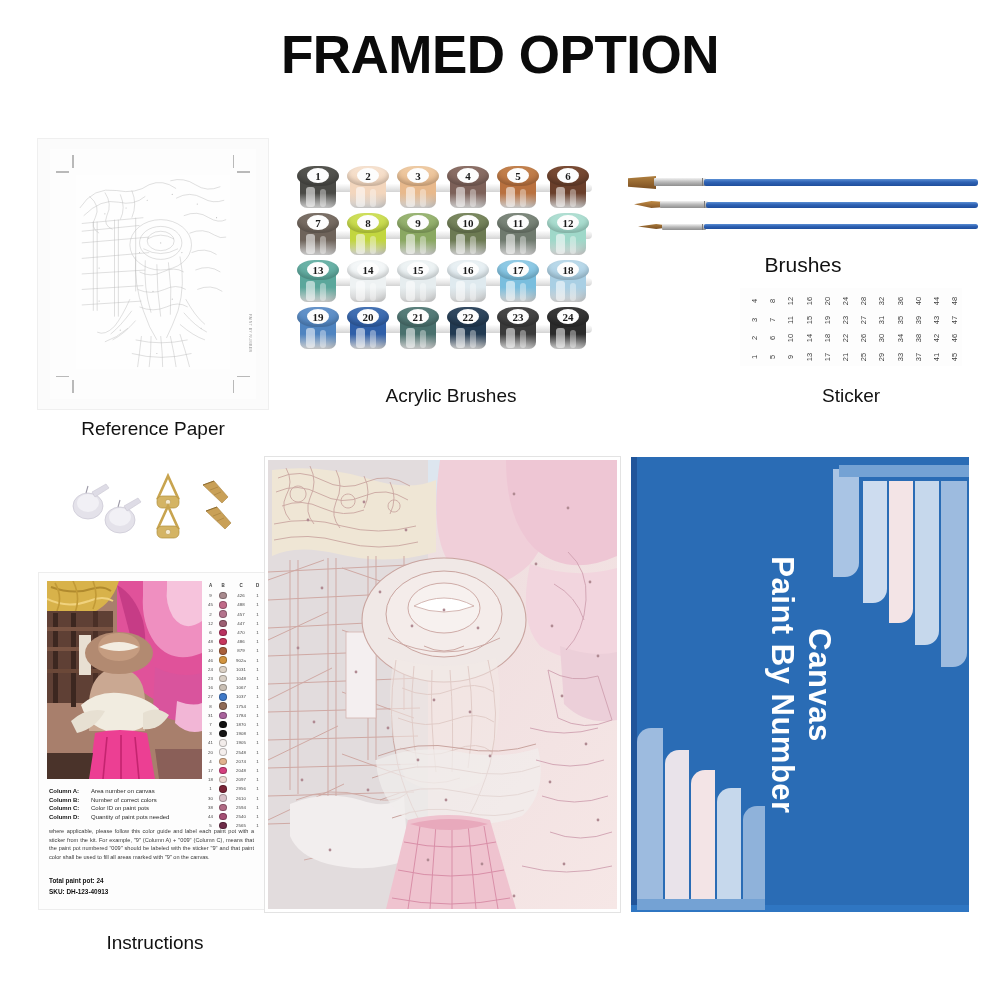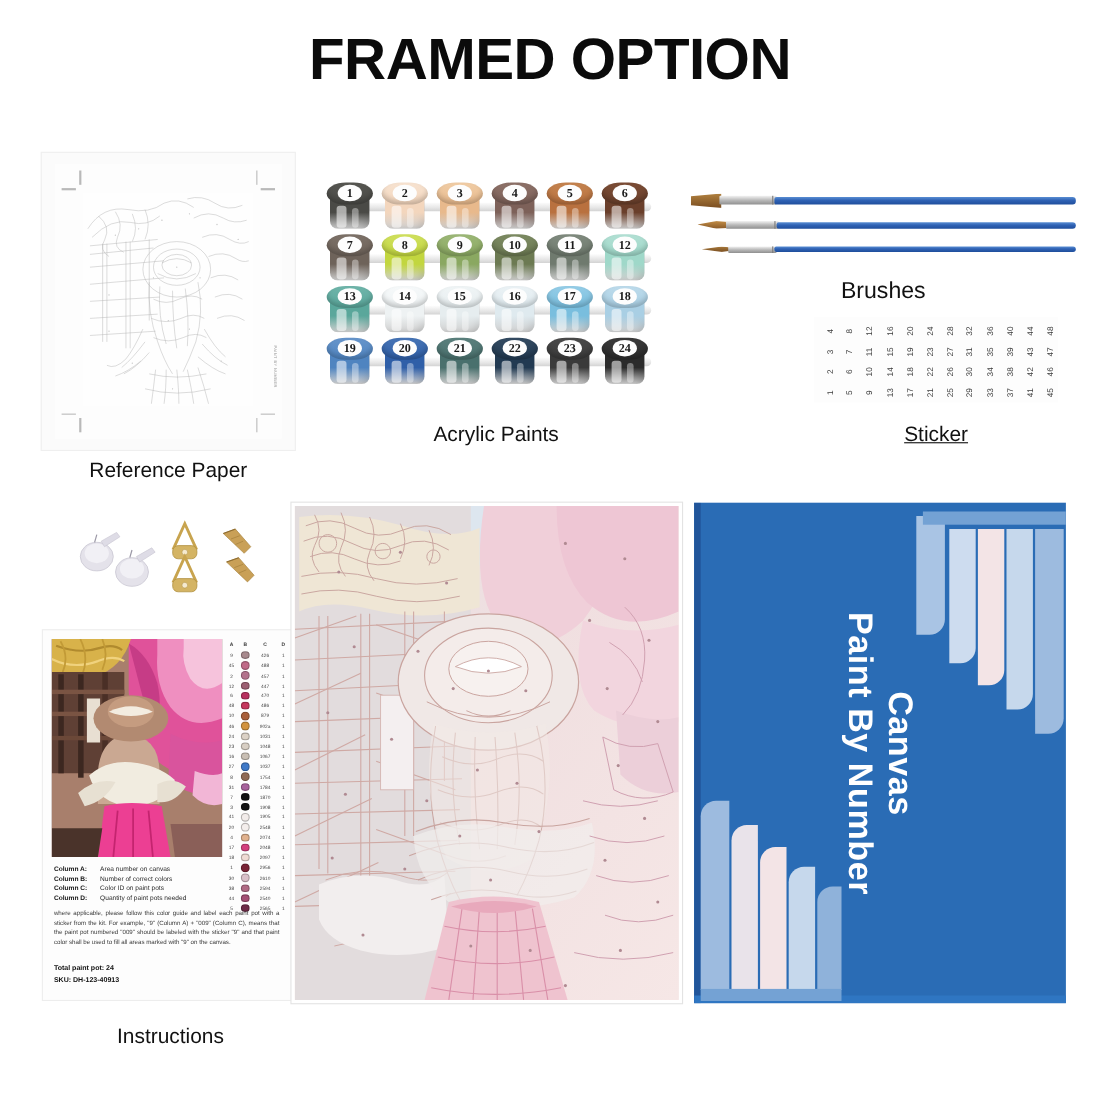--- a/index.html
+++ b/index.html
@@ -127,21 +127,21 @@
   .stk-col {
     position: absolute; top: 0; width: 16px; height: 78px;
   }
   .stk-num {
     position: absolute; width: 16px; height: 18px;
     display: flex; align-items: center; justify-content: center;
     font-size: 7.5px; color: #3d3d3d;
     transform: rotate(-90deg); transform-origin: center center;
     font-family: "Liberation Sans", sans-serif;
   }
-  #cap-sticker { left: 740px; top: 385px; width: 222px; text-decoration: underline; }
+  #cap-sticker { left: 740px; top: 385px; width: 222px; }
 
   
   #hangers { position: absolute; left: 62px; top: 466px; width: 180px; height: 76px; }
   #cap-hangers { left: 20px; top: 545px; width: 270px; }
 
   
   #instructions {
     position: absolute; left: 38px; top: 572px; width: 232px; height: 338px;
     background: #fdfdfd; border: 1px solid #ededed;
   }
@@ -585,21 +585,21 @@
             <div class="pot-paint" style="background:linear-gradient(180deg,#2b2b2b 0%,#2b2b2b 55%,rgba(0,0,0,.18) 100%)"></div>
             <div class="pot-gloss"></div>
             <div class="pot-gloss2"></div>
           </div>
           <div class="pot-lid" style="background:linear-gradient(180deg,#3b3b3b,#2b2b2b)"></div>
           <div class="pot-numbg"></div>
           <div class="pot-num">24</div>
         </div>
       </div>
     </div>
-  <div class="cap" id="cap-paints">Acrylic Paints</div>
+  <div class="cap" id="cap-paints">Acrylic Brushes</div>
 
   <div id="brushes">
     <div class="brush" style="left:0;top:6px;width:350px;">
       <div class="b-tip" style="width:28px;height:13px;top:0px;background:linear-gradient(180deg,#b0803f,#7b4f22);clip-path:polygon(0 18%,100% 0,100% 100%,0 82%);"></div>
       <div class="b-ferrule" style="left:26px;width:52px;"></div>
       <div class="b-handle" style="left:76px;width:274px;"></div>
     </div>
     <div class="brush" style="left:6px;top:28px;width:344px;">
       <div class="b-tip" style="width:28px;height:7px;top:3px;background:linear-gradient(180deg,#c08b45,#8a5a28);clip-path:polygon(0 45%,62% 0,100% 12%,100% 88%,62% 100%);"></div>
       <div class="b-ferrule" style="left:26px;width:48px;height:7px;top:3px;"></div>

